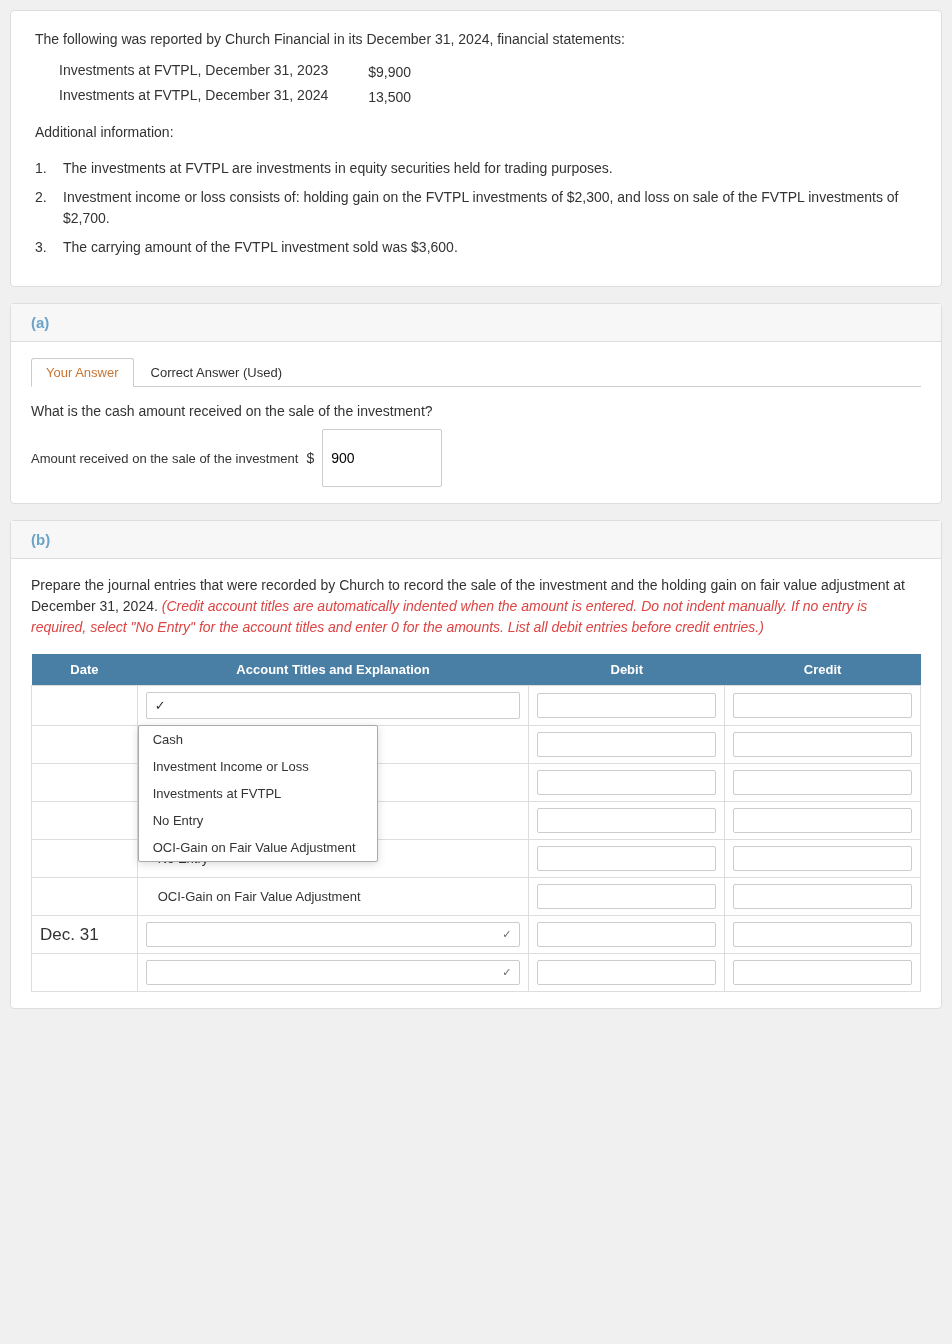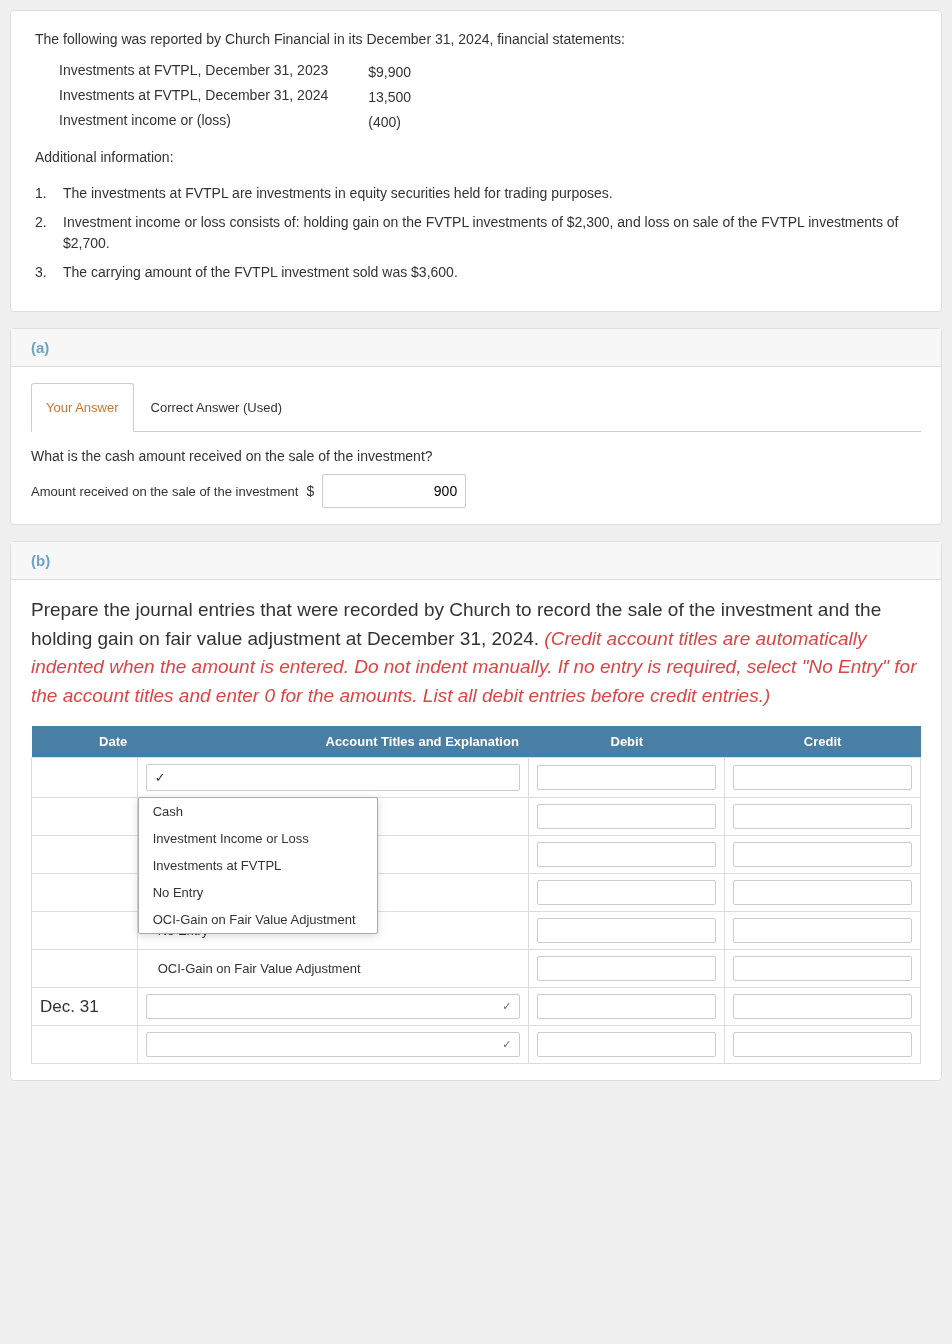--- a/index.html
+++ b/index.html
@@ -38,21 +38,21 @@
       padding: 10px 20px;
     }
     .section-label {
       color: #6ba3c9;
       font-size: 15px;
       font-weight: bold;
     }
     .section-body { padding: 16px 20px; }
     .tabs { display: flex; border-bottom: 1px solid #ccc; margin-bottom: 14px; }
     .tab {
-      padding: 16px 14px;
+      padding: 6px 14px;
       cursor: pointer;
       font-size: 13px;
       border: 1px solid transparent;
       border-bottom: none;
       margin-right: 2px;
       border-radius: 3px 3px 0 0;
       background: #fff;
     }
     .tab.active {
       color: #c87533;
@@ -64,45 +64,45 @@
     .input-row {
       display: flex;
       align-items: center;
       gap: 8px;
       margin-top: 0;
     }
     .input-row label { font-size: 13px; color: #333; }
     .dollar-sign { font-size: 14px; }
     .amount-input {
       border: 1px solid #ccc;
-      padding: 8px 8px;
-      width: 144px;
+      padding: 20px 8px;
+      width: 120px;
       font-size: 14px;
-      text-align: right;
+      text-align: left;
       border-radius: 2px;
     }
     .instruction-text {
       line-height: 1.5;
       margin-bottom: 16px;
-      font-size: 19px;
+      font-size: 14px;
     }
     .italic-instruction {
       font-style: italic;
       color: #d44;
     }
     .journal-table {
       width: 100%;
       border-collapse: collapse;
       margin-top: 10px;
     }
     .journal-table th {
       background: #4a7fa5;
       color: #fff;
       padding: 8px 10px;
-      text-align: right;
+      text-align: center;
       font-size: 13px;
       font-weight: bold;
     }
     .journal-table th.center { text-align: center; }
     .journal-table td {
       border: 1px solid #ddd;
       padding: 6px 8px;
       vertical-align: middle;
     }
     .journal-table td.date-cell {
@@ -171,24 +171,20 @@
   <div class="table-data">
     <table>
       <tbody id="investments-tbody">
           <tr>
             <td style="padding-right: 40px; padding-bottom: 6px;">Investments at FVTPL, December 31, 2023</td>
             <td>$9,900</td>
           </tr>
           <tr>
             <td style="padding-right: 40px; padding-bottom: 6px;">Investments at FVTPL, December 31, 2024</td>
             <td>13,500</td>
-          </tr>
-          <tr>
-            <td style="padding-right: 40px; padding-bottom: 6px;">Investment income or (loss)</td>
-            <td>(400)</td>
           </tr>
         </tbody>
     </table>
   </div>
 
   <div class="additional-info">
     <p class="label">Additional information:</p>
     <ul class="numbered-list" id="numbered-list">
         <li>
           <span class="num">1.</span>

